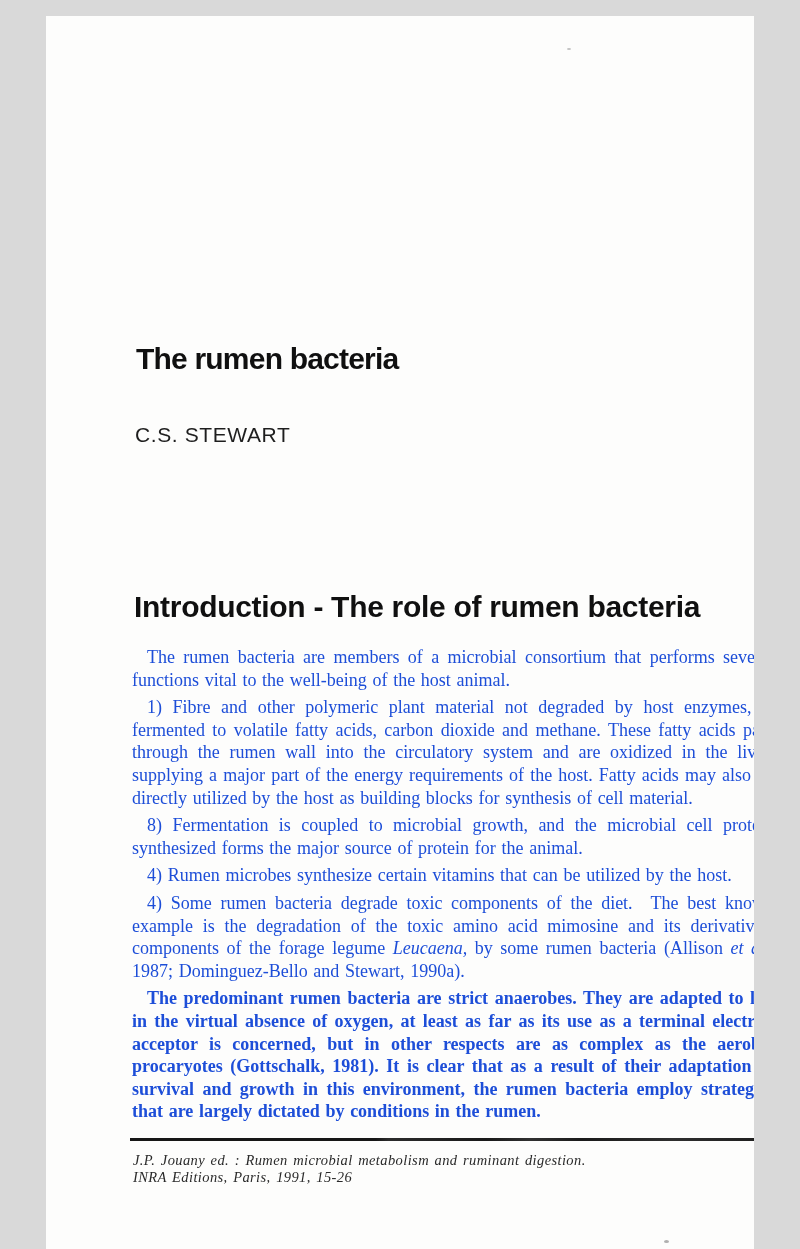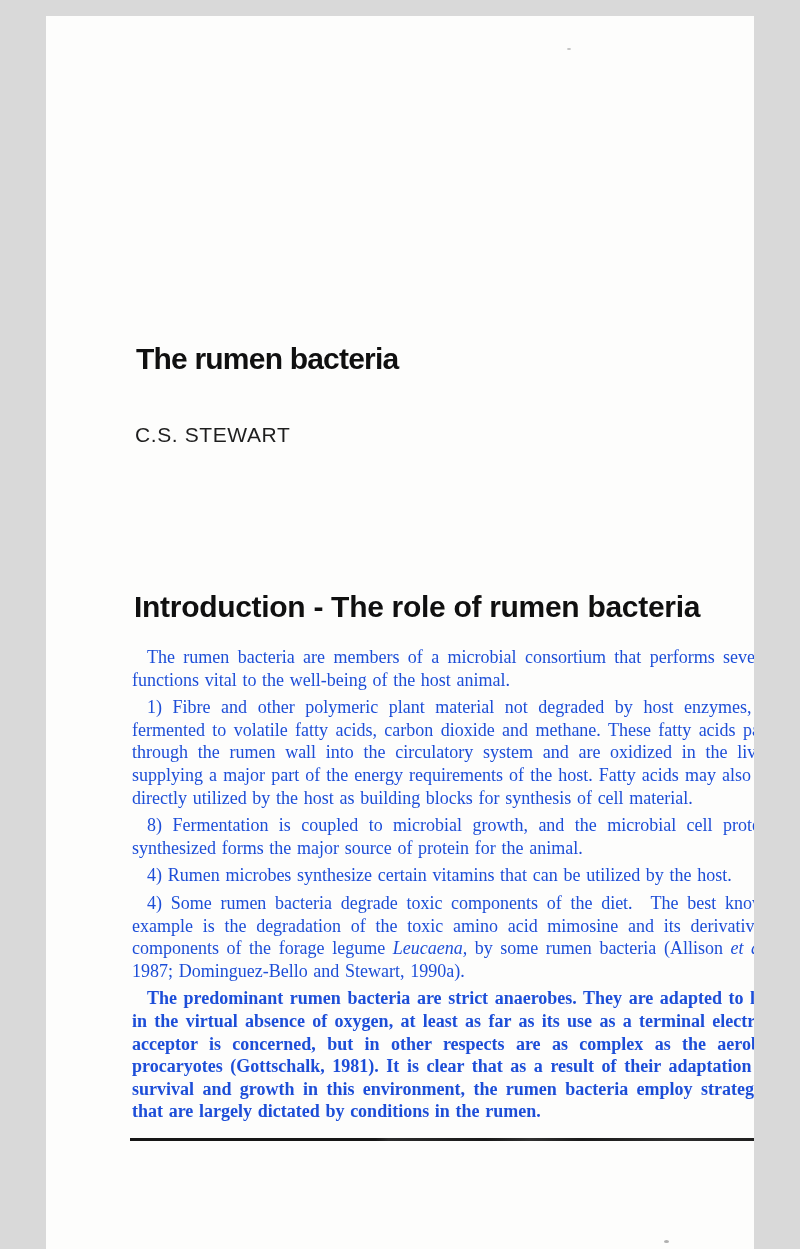--- a/index.html
+++ b/index.html
@@ -113,18 +113,22 @@
       <p class="para"><span>The rumen bacteria are members of a microbial consortium that performs several functions vital to the well-being of the host animal.</span></p>
       <p class="para"><span>1) Fibre and other polymeric plant material not degraded by host enzymes, is fermented to volatile fatty acids, carbon dioxide and methane. These fatty acids pass through the rumen wall into the circulatory system and are oxidized in the liver, supplying a major part of the energy requirements of the host. Fatty acids may also be directly utilized by the host as building blocks for synthesis of cell material.</span></p>
       <p class="para"><span>8) Fermentation is coupled to microbial growth, and the microbial cell protein synthesized forms the major source of protein for the animal.</span></p>
       <p class="para"><span>4) Rumen microbes synthesize certain vitamins that can be utilized by the host.</span></p>
       <p class="para"><span>4) Some rumen bacteria degrade toxic components of the diet. The best known example is the degradation of the toxic amino acid mimosine and its derivatives, components of the forage legume </span><span class="it">Leucaena,</span><span> by some rumen bacteria (Allison </span><span class="it">et al.</span><span>, 1987; Dominguez-Bello and Stewart, 1990a).</span></p>
       <p class="para"><span>The predominant rumen bacteria are strict anaerobes. They are adapted to life in the virtual absence of oxygen, at least as far as its use as a terminal electron acceptor is concerned, but in other respects are as complex as the aerobic procaryotes (Gottschalk, 1981). It is clear that as a result of their adaptation to survival and growth in this environment, the rumen bacteria employ strategies that are largely dictated by conditions in the rumen.</span></p>
     </div>
 
   <div class="footer-rule"></div>
 
+  <div class="footer">
+    <div>J.P. Jouany ed. : Rumen microbial metabolism and ruminant digestion.</div>
+    <div>INRA Editions, Paris, 1991, 15-26</div>
+  </div>
 
   <div class="speck speck-top"></div>
   <div class="speck speck-right"></div>
   <div class="speck speck-bottom"></div>
 
 </div>
 
 </body></html>

